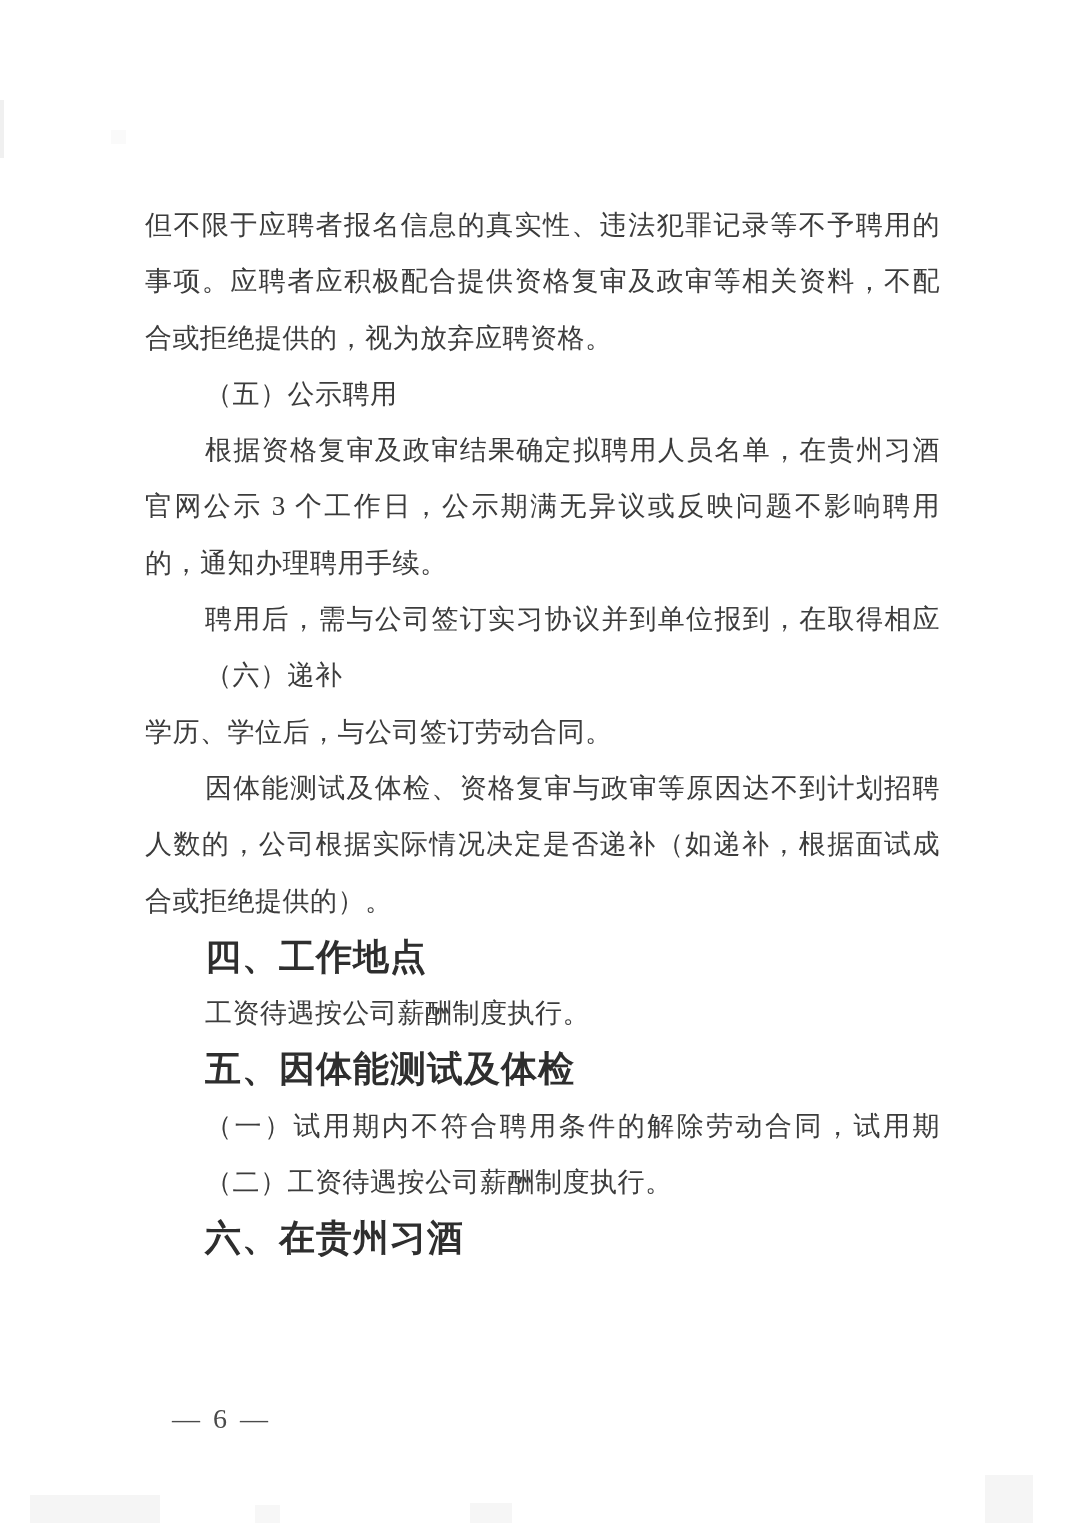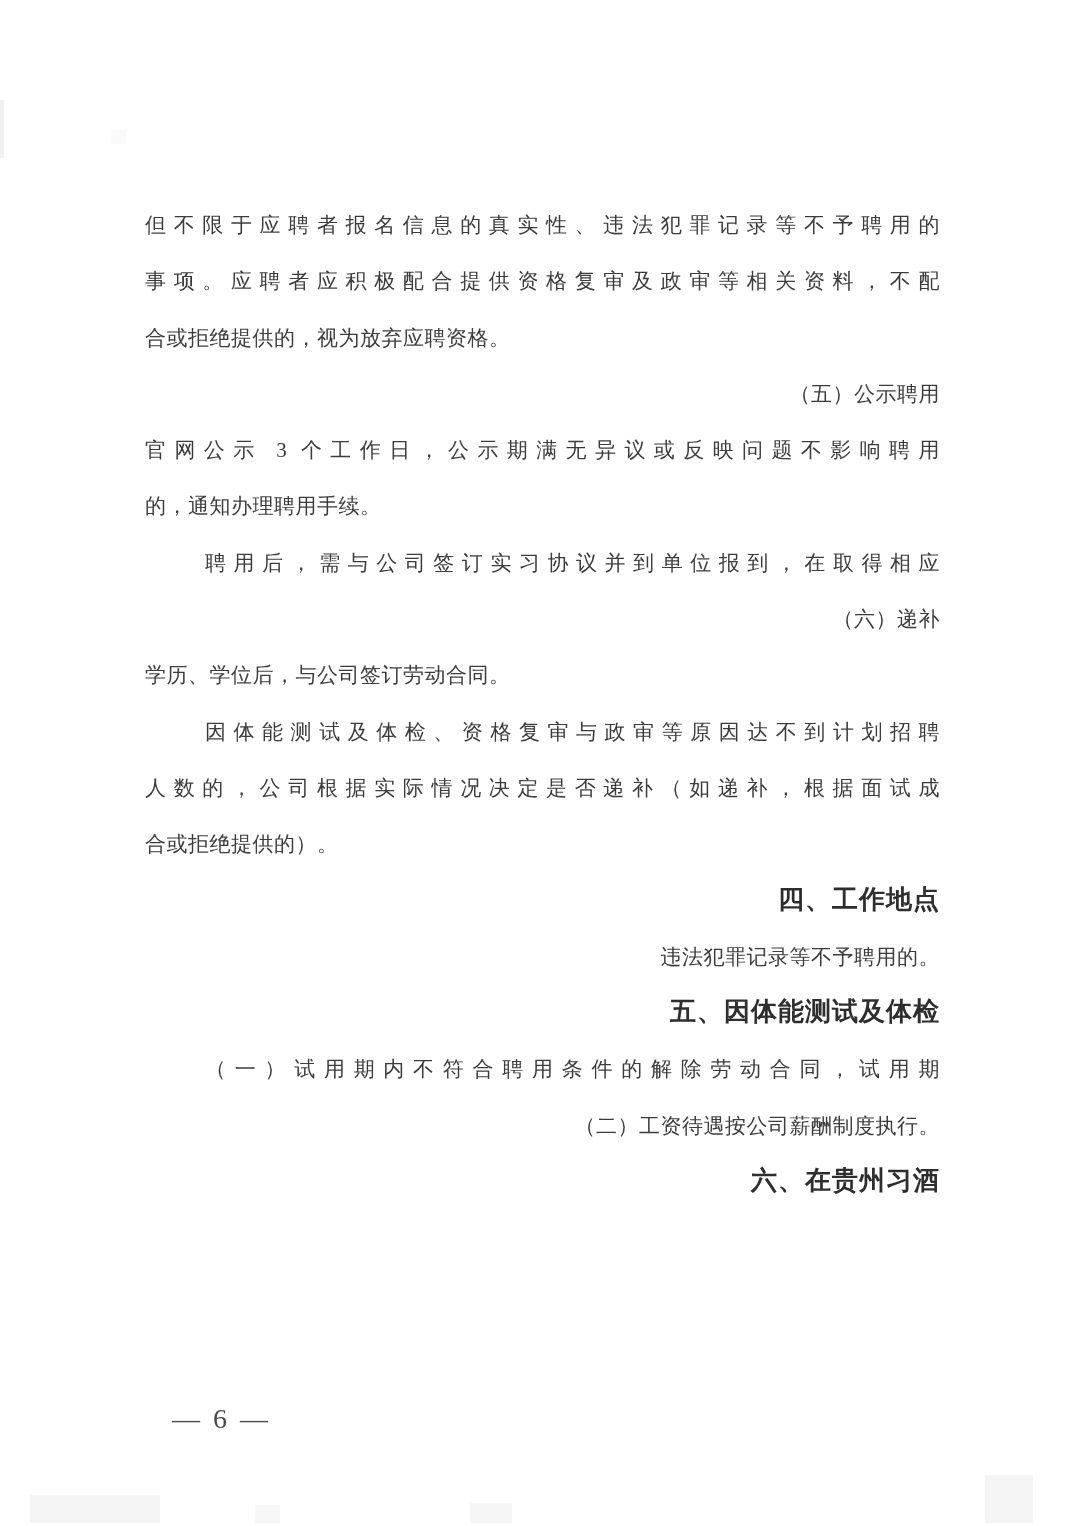--- a/index.html
+++ b/index.html
@@ -12,41 +12,40 @@
     font-family: "Liberation Serif", "DejaVu Serif", serif;
     color: #3c3c3c;
   }
   .doc {
     position: absolute;
     left: 145px;
     top: 197px;
     width: 795px;
   }
   .line {
-    font-size: 21px;
+    font-size: 27px;
     line-height: 56.3px;
     letter-spacing: 0.5px;
     text-align: left;
     color: #3c3c3c;
   }
   
   .line.j {
     text-align: justify;
     text-align-last: justify;
   }
   
   .line.i {
     padding-left: 60px;
-    text-align: right;
   }
   
   .line.h {
-    font-family: Liberation Mono, monospace;
+    font-family: Liberation Serif, serif;
     font-weight: bold;
-    font-size: 26px;
+    font-size: 36px;
     letter-spacing: 1px;
     color: #2e2e2e;
   }
   .page-number {
     position: absolute;
     left: 172px;
     top: 1398px;
     font-size: 28px;
     line-height: 42px;
     letter-spacing: 3px;
@@ -62,30 +61,31 @@
   .a6 { left: 985px; top: 1475px; width: 48px;  height: 48px; background: #f5f5f5; }
 </style>
 </head>
 <body>
 
 <div class="doc">
   <div class="line j">但不限于应聘者报名信息的真实性、违法犯罪记录等不予聘用的</div>
   <div class="line j">事项。应聘者应积极配合提供资格复审及政审等相关资料，不配</div>
   <div class="line">合或拒绝提供的，视为放弃应聘资格。</div>
   <div class="line i">（五）公示聘用</div>
+  <div class="line j i">根据资格复审及政审结果确定拟聘用人员名单，在贵州习酒</div>
   <div class="line j">官网公示 3 个工作日，公示期满无异议或反映问题不影响聘用</div>
   <div class="line">的，通知办理聘用手续。</div>
   <div class="line j i">聘用后，需与公司签订实习协议并到单位报到，在取得相应</div>
   <div class="line i">（六）递补</div>
   <div class="line">学历、学位后，与公司签订劳动合同。</div>
   <div class="line j i">因体能测试及体检、资格复审与政审等原因达不到计划招聘</div>
   <div class="line j">人数的，公司根据实际情况决定是否递补（如递补，根据面试成</div>
   <div class="line">合或拒绝提供的）。</div>
   <div class="line h i">四、工作地点</div>
-  <div class="line i">违法犯罪记录等不予聘用的。</div>
+  <div class="line i">工资待遇按公司薪酬制度执行。</div>
   <div class="line h i">五、因体能测试及体检</div>
   <div class="line j i">（一）试用期内不符合聘用条件的解除劳动合同，试用期</div>
   <div class="line i">（二）工资待遇按公司薪酬制度执行。</div>
   <div class="line h i">六、在贵州习酒</div>
 </div>
 
 <div class="page-number">— 6 —</div>
 
 <div class="artifact a1"></div>
 <div class="artifact a2"></div>

